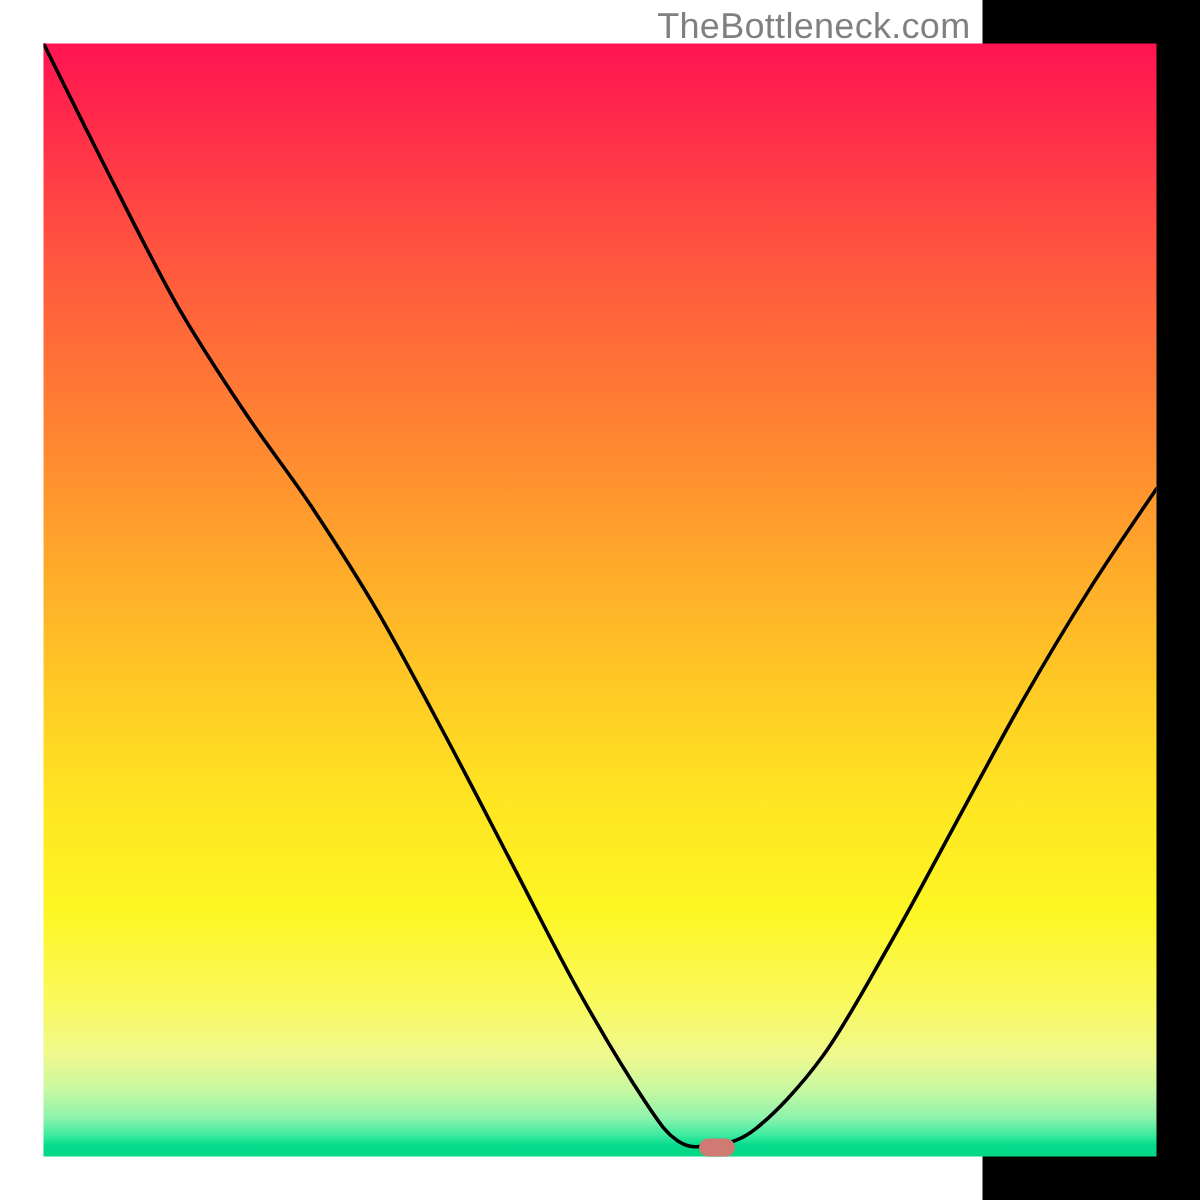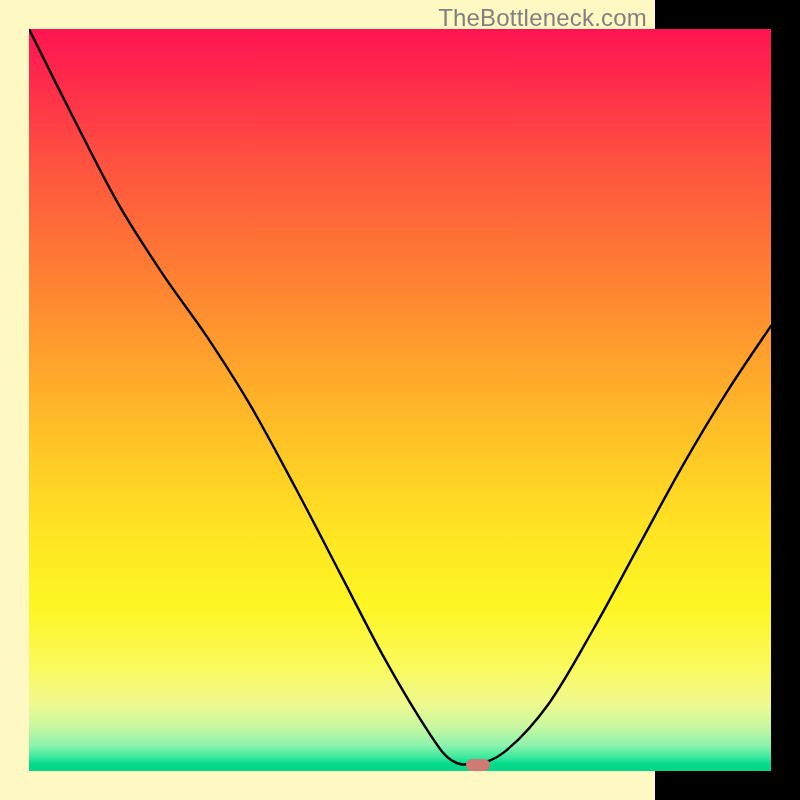--- a/index.html
+++ b/index.html
@@ -8,21 +8,21 @@
     width: 800px;
     height: 800px;
     background: #000;
     overflow: hidden;
     font-family: Arial, Helvetica, sans-serif;
   }
   .frame {
     position: relative;
     width: 655px;
     height: 800px;
-    background: #fef9c3;
+    background: #ffffff;
   }
   .plot-area {
     position: absolute;
     left: 29px;
     top: 29px;
     width: 742px;
     height: 742px;
     
     background: linear-gradient(
       to bottom,

